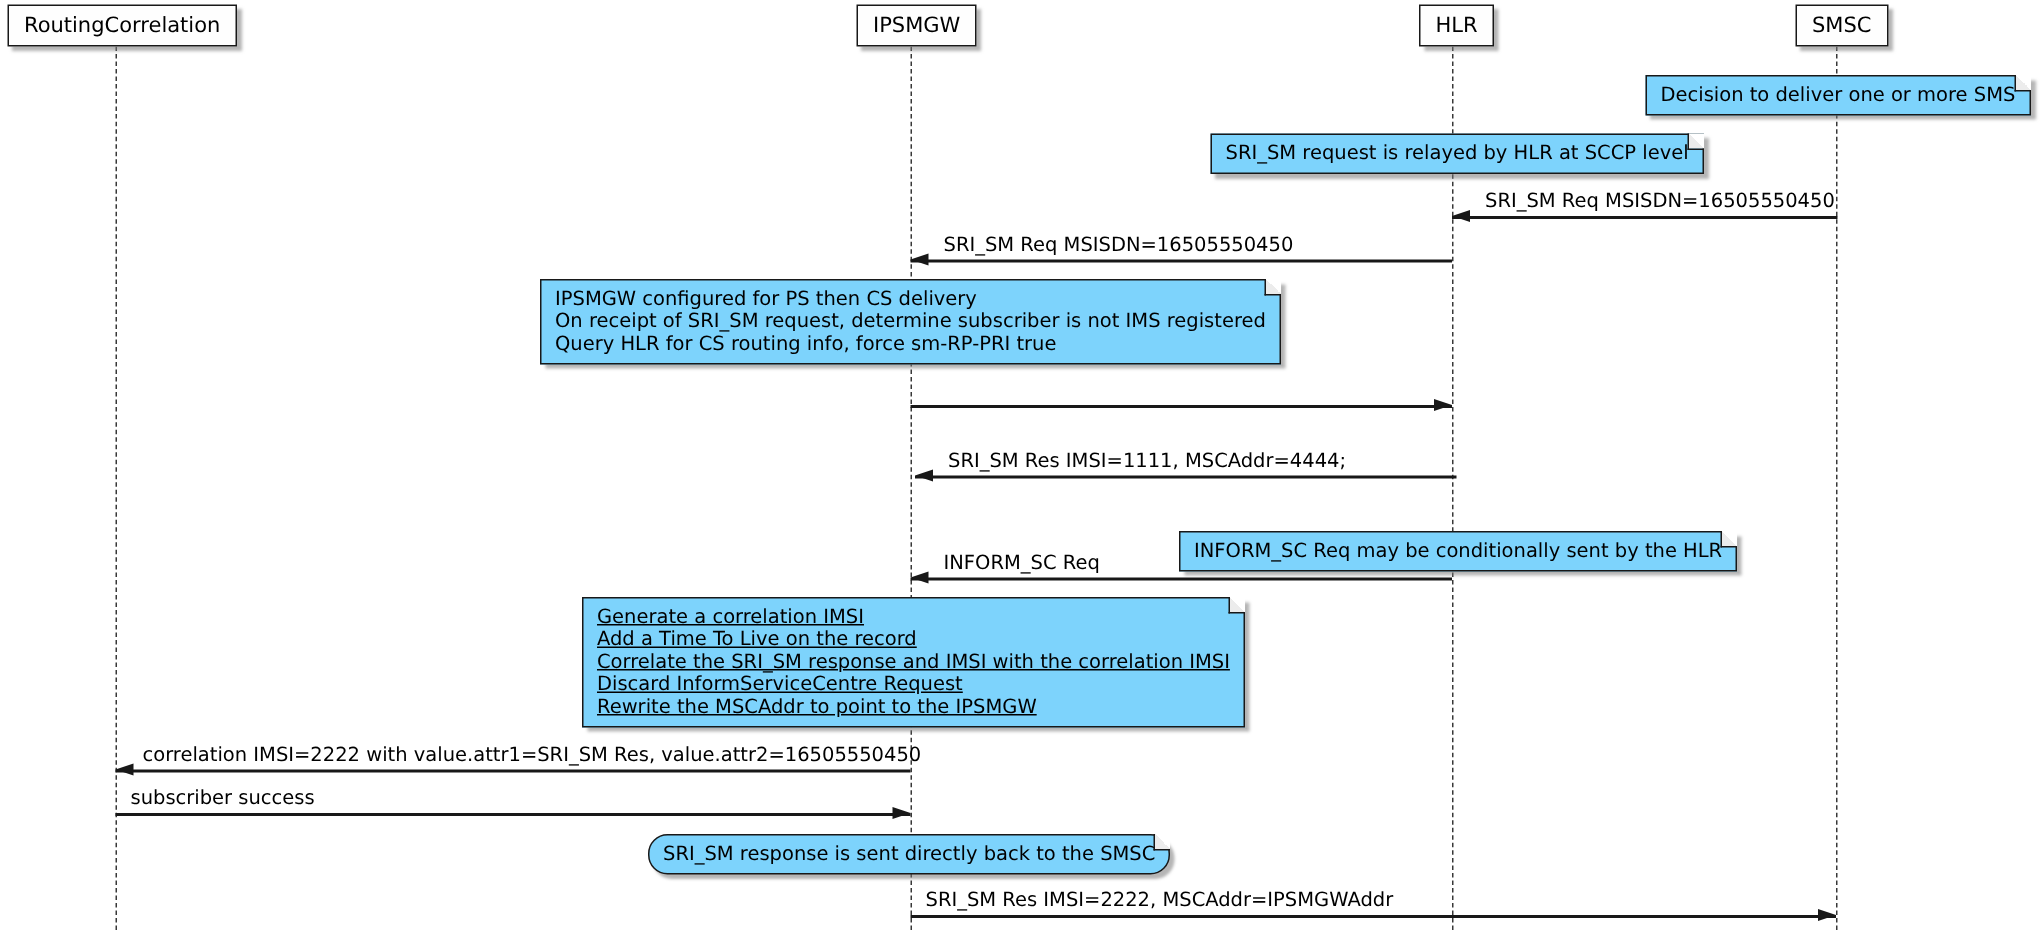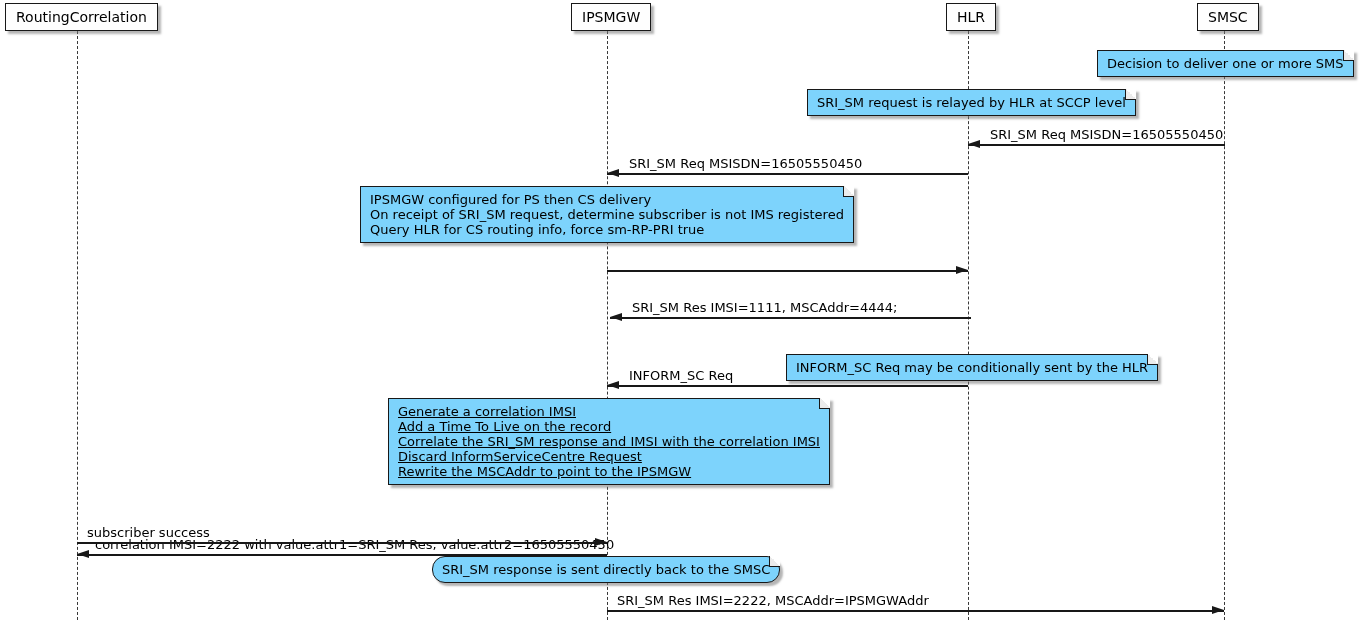--- a/index.html
+++ b/index.html
@@ -159,21 +159,21 @@
   <div class="note" style="left:388px; top:398px;text-decoration:underline;">
     <span class="fold"></span>
     <div>Generate a correlation IMSI</div>
     <div>Add a Time To Live on the record</div>
     <div>Correlate the SRI_SM response and IMSI with the correlation IMSI</div>
     <div>Discard InformServiceCentre Request</div>
     <div>Rewrite the MSCAddr to point to the IPSMGW</div>
   </div>
 
   <div class="message" style="left:77px; top:496px; width:530px;">
-    <div class="msg-label" style="padding-left:18px;margin-top:41px;">correlation IMSI=2222 with value.attr1=SRI_SM Res, value.attr2=16505550450</div>
+    <div class="msg-label" style="padding-left:18px;">correlation IMSI=2222 with value.attr1=SRI_SM Res, value.attr2=16505550450</div>
     <div class="msg-line">
       <span class="arrow-l"></span>
     </div>
   </div>
 
   <div class="message" style="left:77px; top:525px; width:530px;">
     <div class="msg-label pad-l10">subscriber success</div>
     <div class="msg-line">
       <span class="arrow-r"></span>
     </div>

